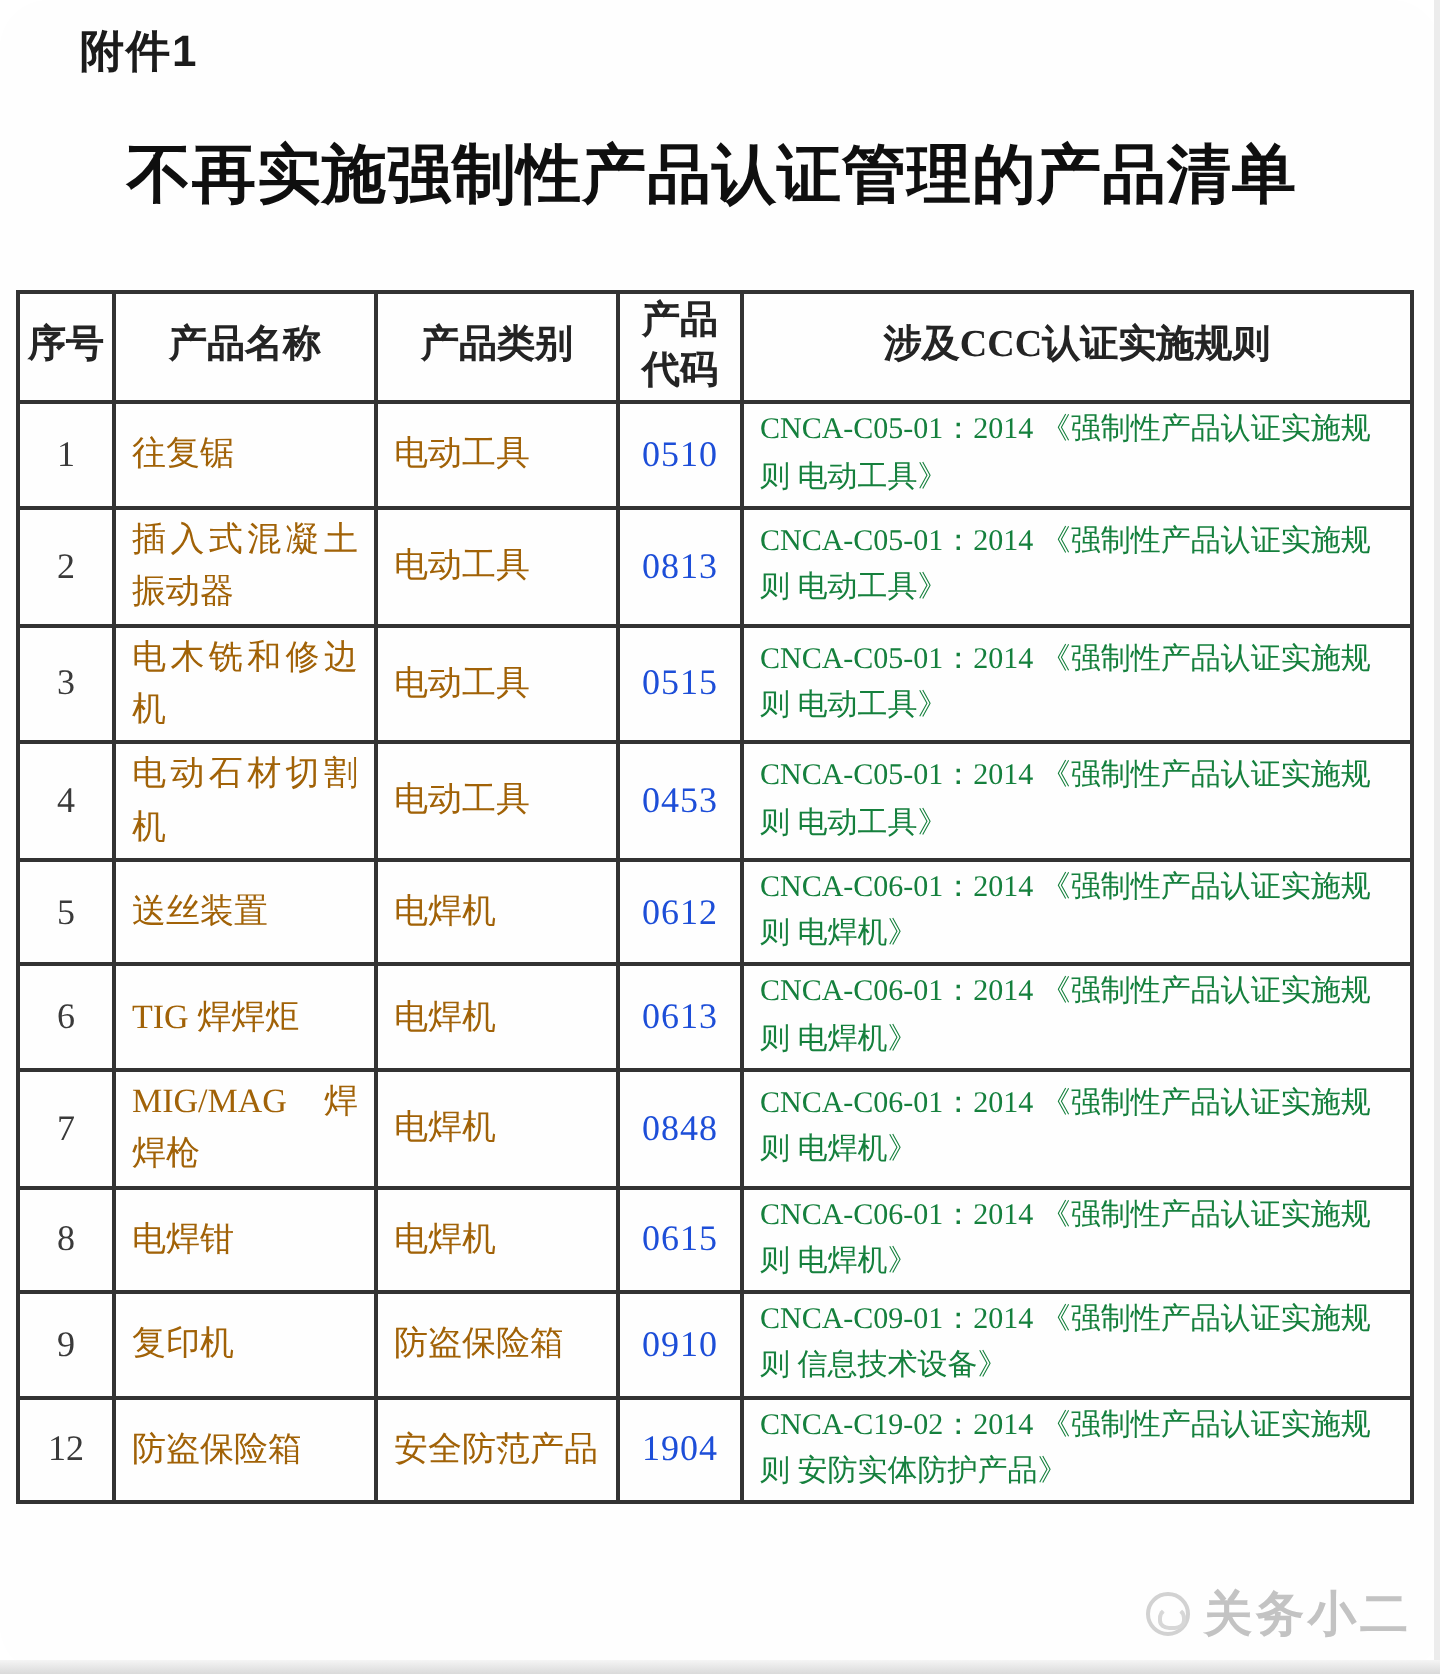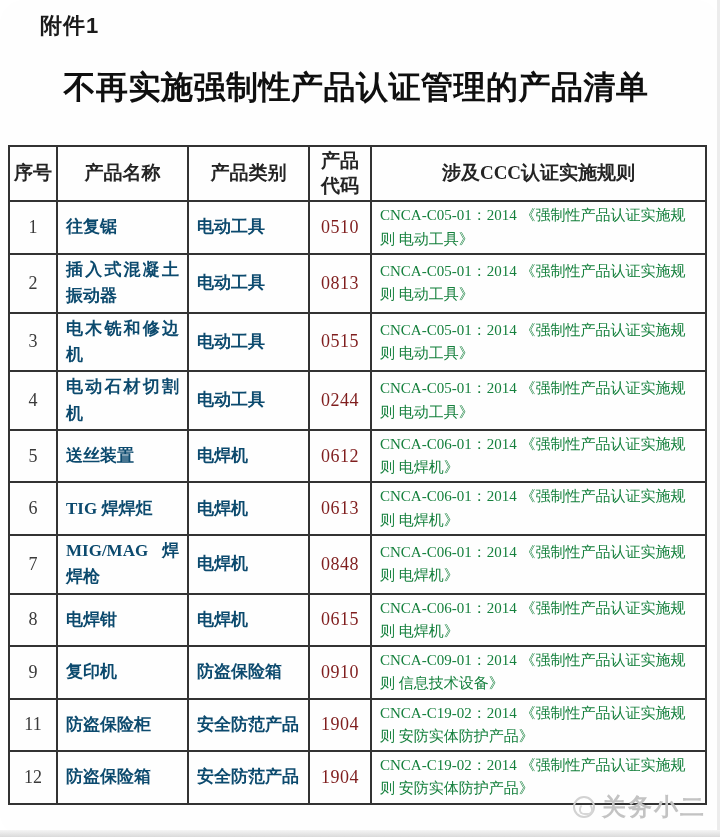--- a/index.html
+++ b/index.html
@@ -65,28 +65,27 @@
   td.cell-no {
     text-align: center;
     font-size: 18px;
     color: #3a3a3a;
   }
   td.cell-name, td.cell-category {
     font-size: 17px;
     padding: 2px 8px;
     text-align: justify;
     line-height: 1.55;
-    color: #0c4a6e;
-    font-weight: bold;
+    color: #a16207;
   }
   td.cell-code {
     text-align: center;
     font-size: 18px;
     letter-spacing: 0.5px;
-    color: #7f1d1d;
+    color: #1d4ed8;
   }
   td.cell-rule {
     font-size: 15px;
     padding: 2px 8px;
     line-height: 1.55;
     color: #15803d;
   }
   .watermark {
     position: absolute;
     right: 14px; bottom: 14px;
@@ -178,21 +177,21 @@
       <td class="cell-name">电木铣和修边机</td>
       <td class="cell-category">电动工具</td>
       <td class="cell-code">0515</td>
       <td class="cell-rule">CNCA-C05-01：2014 《强制性产品认证实施规则 电动工具》</td>
     </tr>
 
     <tr>
       <td class="cell-no">4</td>
       <td class="cell-name">电动石材切割机</td>
       <td class="cell-category">电动工具</td>
-      <td class="cell-code">0244</td>
+      <td class="cell-code">0453</td>
       <td class="cell-rule">CNCA-C05-01：2014 《强制性产品认证实施规则 电动工具》</td>
     </tr>
 
     <tr>
       <td class="cell-no">5</td>
       <td class="cell-name">送丝装置</td>
       <td class="cell-category">电焊机</td>
       <td class="cell-code">0612</td>
       <td class="cell-rule">CNCA-C06-01：2014 《强制性产品认证实施规则 电焊机》</td>
     </tr>
@@ -223,27 +222,20 @@
 
     <tr>
       <td class="cell-no">9</td>
       <td class="cell-name">复印机</td>
       <td class="cell-category">防盗保险箱</td>
       <td class="cell-code">0910</td>
       <td class="cell-rule">CNCA-C09-01：2014 《强制性产品认证实施规则 信息技术设备》</td>
     </tr>
 
 
-    <tr>
-      <td class="cell-no">11</td>
-      <td class="cell-name">防盗保险柜</td>
-      <td class="cell-category">安全防范产品</td>
-      <td class="cell-code">1904</td>
-      <td class="cell-rule">CNCA-C19-02：2014 《强制性产品认证实施规则 安防实体防护产品》</td>
-    </tr>
 
     <tr>
       <td class="cell-no">12</td>
       <td class="cell-name">防盗保险箱</td>
       <td class="cell-category">安全防范产品</td>
       <td class="cell-code">1904</td>
       <td class="cell-rule">CNCA-C19-02：2014 《强制性产品认证实施规则 安防实体防护产品》</td>
     </tr>
   </tbody>
   </table>

